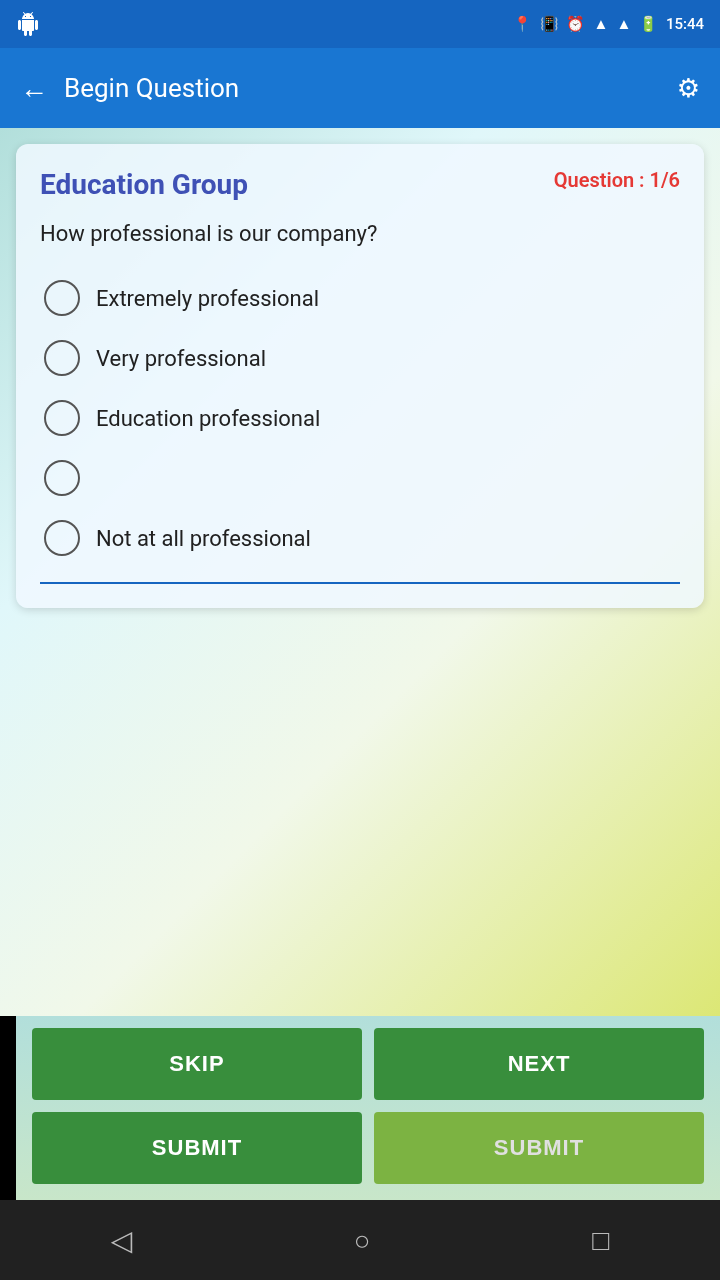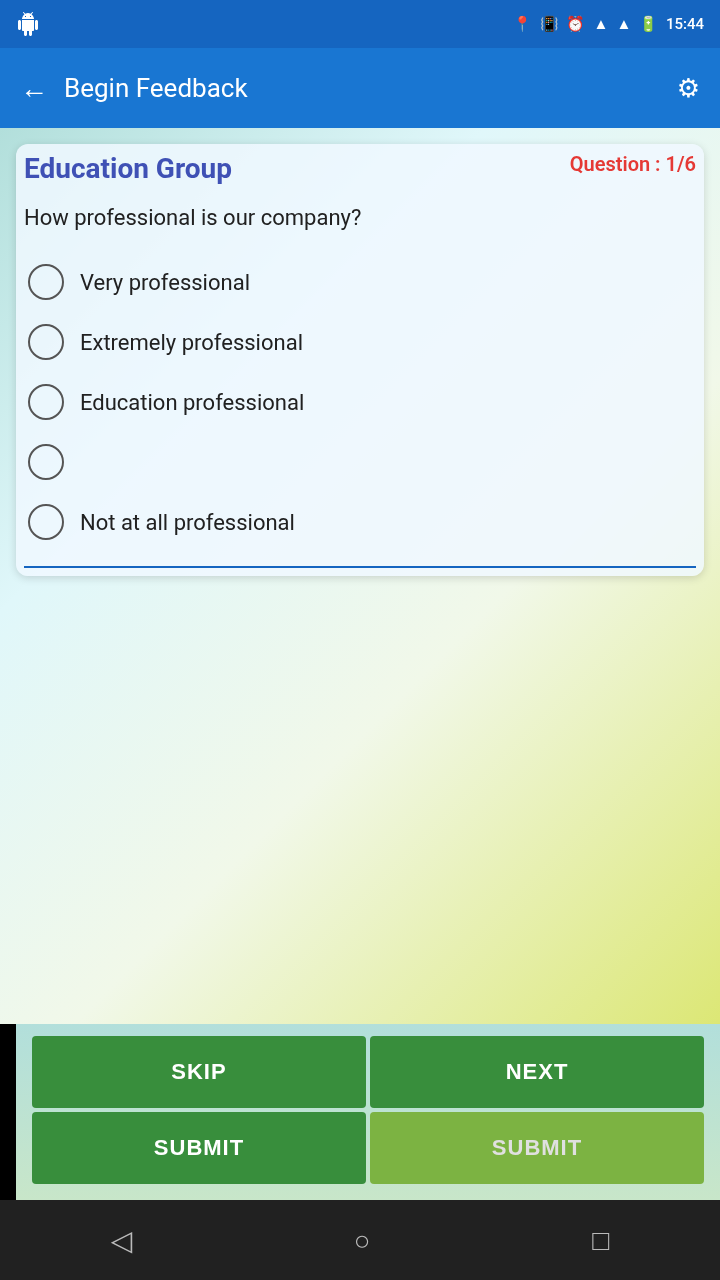--- a/index.html
+++ b/index.html
@@ -71,21 +71,21 @@
       background: linear-gradient(135deg, #b2dfdb 0%, #e0f7fa 30%, #f1f8e9 60%, #dce775 100%);
       padding: 16px;
       display: flex;
       flex-direction: column;
     }
 
     
     .card {
       background: rgba(240, 248, 255, 0.85);
       border-radius: 12px;
-      padding: 8px;
+      padding: 24px;
       box-shadow: 0 2px 8px rgba(0,0,0,0.15);
       margin-bottom: 16px;
     }
 
     .card-header {
       display: flex;
       justify-content: space-between;
       align-items: flex-start;
       margin-bottom: 20px;
     }
@@ -152,21 +152,21 @@
     .spacer {
       flex: 1;
     }
 
     
     .button-area {
       padding: 8px 16px 16px;
       display: grid;
       grid-template-columns: 1fr 1fr;
       grid-template-rows: auto auto;
-      gap: 4px;
+      gap: 12px;
       margin-left: 16px;
     }
 
     .btn {
       height: 72px;
       border: none;
       border-radius: 4px;
       font-size: 22px;
       font-weight: 700;
       letter-spacing: 1px;
@@ -214,42 +214,42 @@
     <span>⏰</span>
     <span>▲</span>
     <span>▲</span>
     <span>🔋</span>
     <span>15:44</span>
   </div>
 </div>
 
 <div class="app-bar">
   <span class="app-bar-back">←</span>
-  <span class="app-bar-title">Begin Feedback</span>
+  <span class="app-bar-title">Begin Question</span>
   <span class="app-bar-settings">⚙</span>
 </div>
 
 <div class="main-content">
 
   <div class="card">
     <div class="card-header">
       <span class="group-title">Education Group</span>
       <span class="question-counter">Question : 1/6</span>
     </div>
     <div class="question-text">How professional is our company?</div>
     <div class="options-list">
 
       <div class="option-item">
         <div class="radio-circle"></div>
+        <span class="option-label">Extremely professional</span>
+      </div>
+
+      <div class="option-item">
+        <div class="radio-circle"></div>
         <span class="option-label">Very professional</span>
-      </div>
-
-      <div class="option-item">
-        <div class="radio-circle"></div>
-        <span class="option-label">Extremely professional</span>
       </div>
 
       <div class="option-item">
         <div class="radio-circle"></div>
         <span class="option-label">Education professional</span>
       </div>
 
       <div class="option-item">
         <div class="radio-circle"></div>
       </div>

